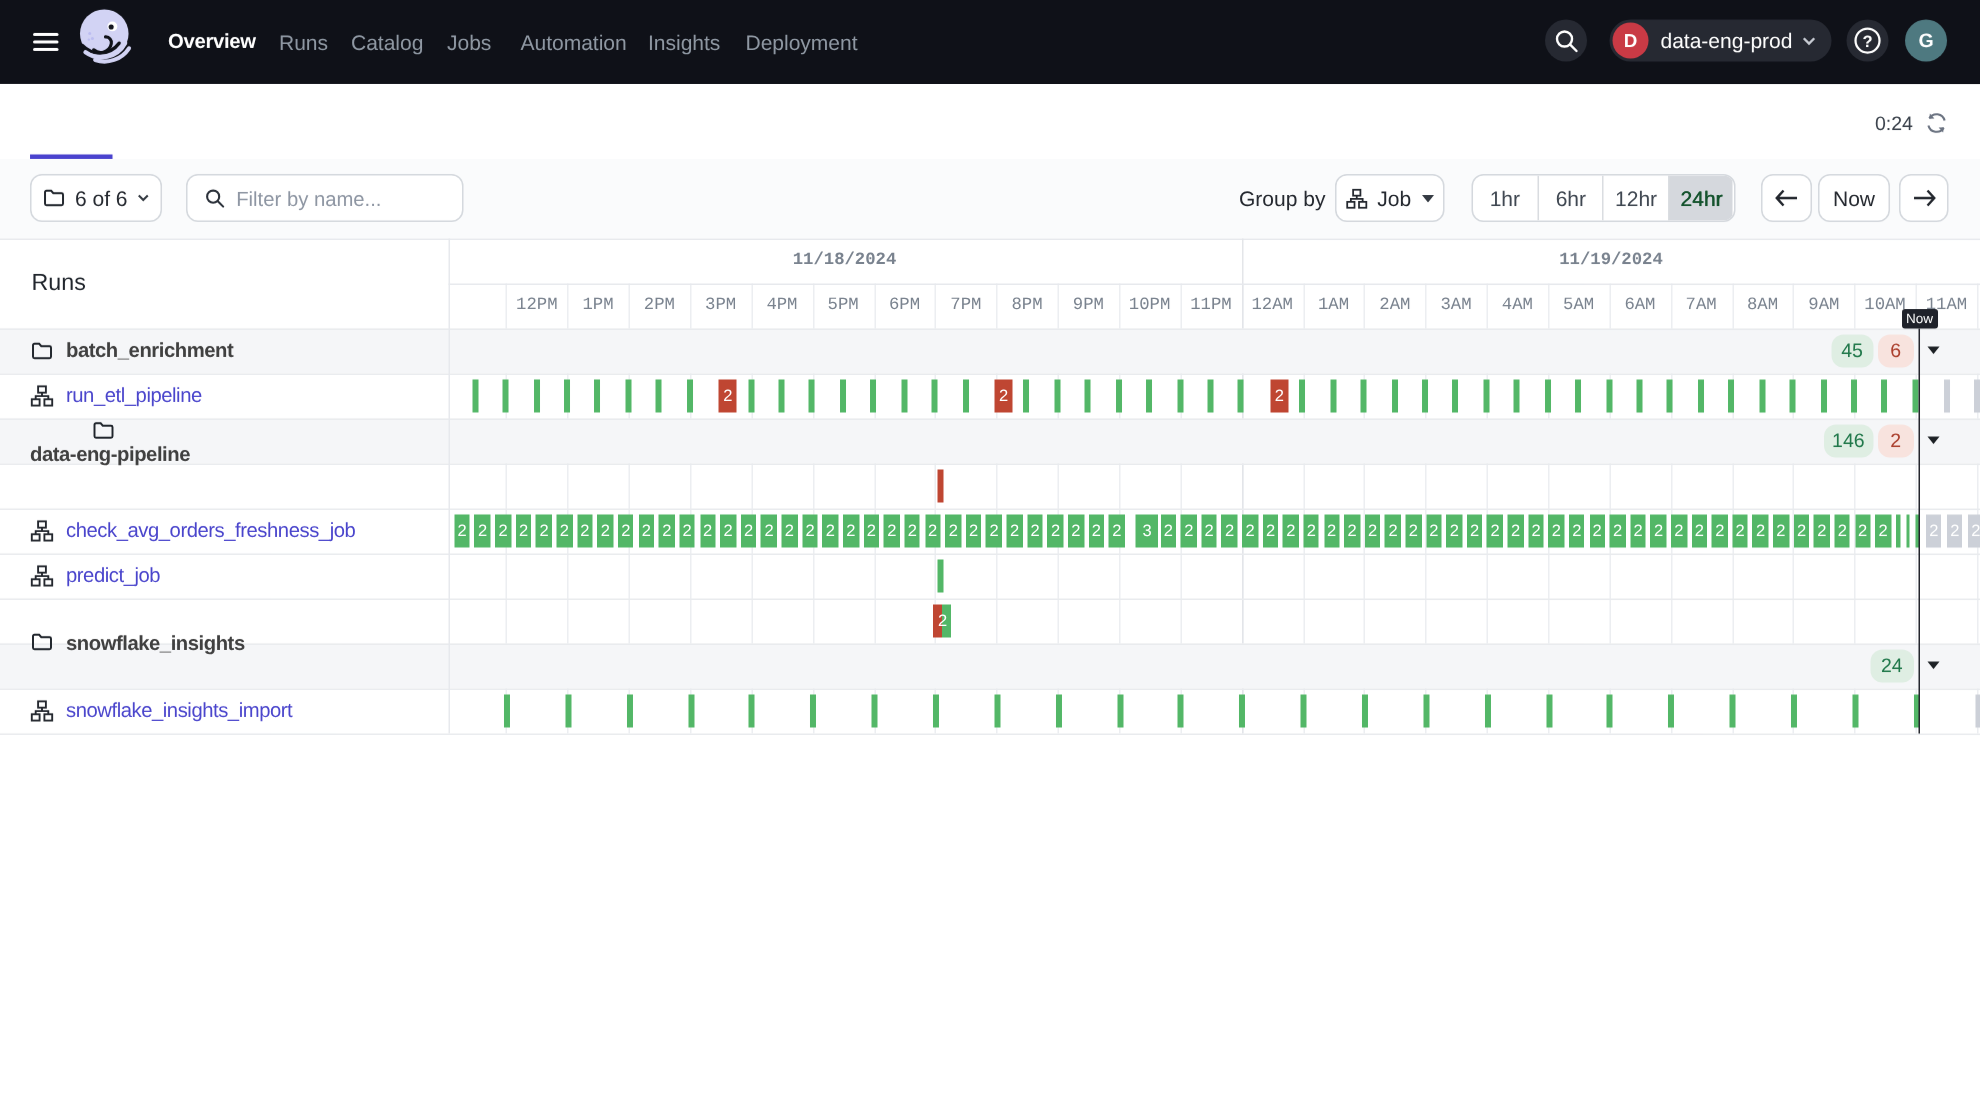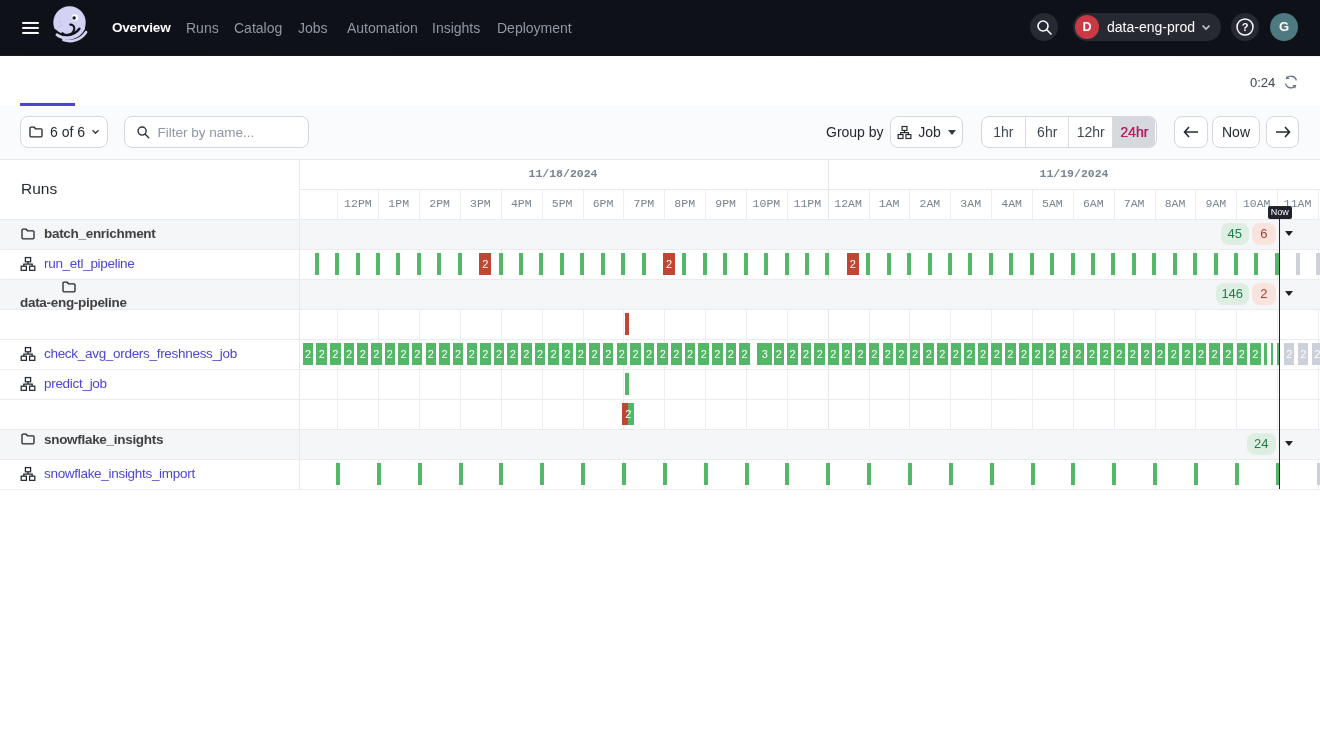--- a/index.html
+++ b/index.html
@@ -24,21 +24,21 @@
 .tab.active { color:#4a43ce; }
 #tabline { position:absolute; left:19.5px; top:103px; width:55px; height:3px; background:#4a43ce; z-index:3; }
 
 
 #frow { position:absolute; left:0; top:106px; width:1320px; height:53px; background:#fafbfc; }
 .btn { position:absolute; top:116px; height:32px; border:1px solid #d4d8dd; border-radius:8px; background:#fff; display:flex; align-items:center; justify-content:center; font-size:14px; color:#23272e; }
 #grouplab { position:absolute; top:116px; left:826px; height:32px; line-height:32px; font-size:14px; color:#23272e; }
 #seg { position:absolute; left:980.5px; top:116px; width:176px; height:32px; border:1px solid #d4d8dd; border-radius:8px; background:#fff; display:flex; overflow:hidden; }
 #seg div { width:44px; height:30px; line-height:30px; text-align:center; font-size:14px; color:#3e4650; border-left:1px solid #d9dce0; }
 #seg div:first-child { border-left:none; }
-#seg div.sel { background:#d5d8dd; color:#be185d; text-shadow:0.35px 0 0 currentColor; }
+#seg div.sel { background:#d5d8dd; color:#14532d; text-shadow:0.35px 0 0 currentColor; }
 
 
 #tl { position:absolute; left:0; top:159px; width:1320px; height:330px; background:#fff; border-top:1px solid #e7e9ed; }
 #runs { position:absolute; left:21px; top:180px; font-size:15.5px; color:#1f242b; z-index:6; }
 .dlab { position:absolute; top:166.5px; width:120px; text-align:center; font-family:"Liberation Mono",monospace; font-size:11.5px; color:#79828e; z-index:2;font-weight:bold; }
 .hlab { position:absolute; top:197px; width:60px; text-align:center; font-family:"Liberation Mono",monospace; font-size:11.5px; color:#79828e; z-index:2; }
 .grid { position:absolute; top:189px; width:1px; height:299.5px; background:#eceef1; z-index:1; }
 #vmid { position:absolute; left:827.7px; top:159px; width:1px; height:329.5px; background:#e3e5e9; z-index:1; }
 #vleft { position:absolute; left:299px; top:159px; width:1px; height:329.5px; background:#e7e9ed; z-index:4; }
 #hmid { position:absolute; left:299px; top:189px; width:1021px; height:1px; background:#e7e9ed; z-index:2; }
@@ -279,21 +279,21 @@
           <rect x="5.4" y="1.6" width="5.2" height="4.2" stroke="#23272e" stroke-width="1.25"></rect>
           <rect x="1.2" y="10.2" width="5.2" height="4.2" stroke="#23272e" stroke-width="1.25"></rect>
           <rect x="9.6" y="10.2" width="5.2" height="4.2" stroke="#23272e" stroke-width="1.25"></rect>
           <path d="M8 5.8v2.3M3.8 10.2V8.1h8.4v2.1" stroke="#23272e" stroke-width="1.25" fill="none"></path>
         </svg>
       </span>
       <span class="jlab">predict_job</span>
     </div>
 <div class="rowbg" style="top:398.5px;"></div>
 <div class="rowbg-folder" style="top:428.5px;"></div>
-<div class="rowlab" style="top:424px;">
+<div class="rowlab" style="top:413px;">
       <span class="ric">
         <svg width="16" height="16" viewBox="0 0 16 16" fill="none">
           <path d="M2 4.2c0-.55.45-1 1-1h3.1l1.4 1.6H13c.55 0 1 .45 1 1v6c0 .55-.45 1-1 1H3c-.55 0-1-.45-1-1z" stroke="#1f242b" stroke-width="1.3"></path>
         </svg>
       </span>
       <span class="flab">snowflake_insights</span>
     </div>
 <div class="badge badge-g" style="left:1247px;top:432.5px;width:28.5px;">24</div>
 <div class="caret" style="left:1285px;top:441px;"></div>
 <div class="rowbg" style="top:458.5px;"></div>

